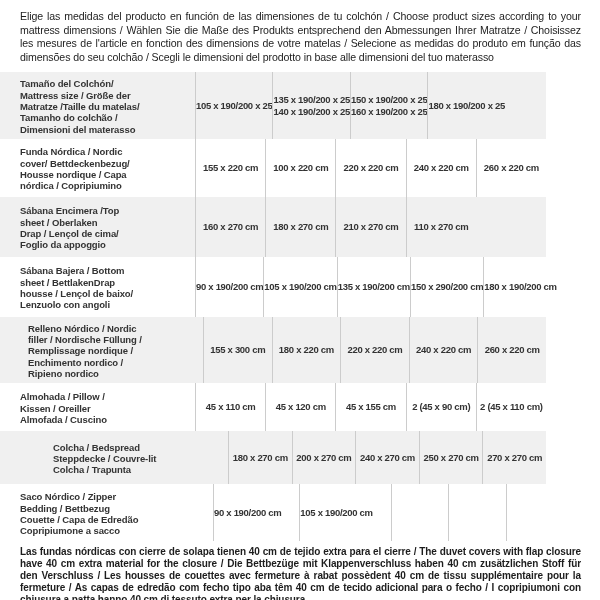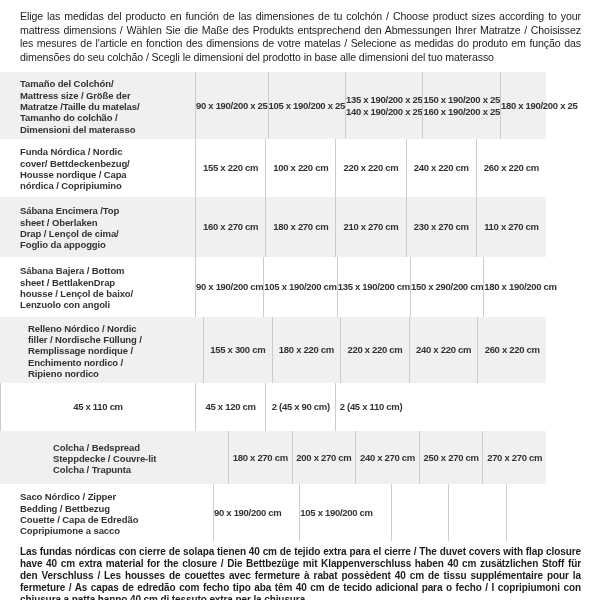--- a/index.html
+++ b/index.html
@@ -56,21 +56,20 @@
   <div class="page-header">Elige las medidas del producto en función de las dimensiones de tu colchón / Choose product sizes according to your mattress dimensions / Wählen Sie die Maße des Produkts entsprechend den Abmessungen Ihrer Matratze / Choisissez les mesures de l'article en fonction des dimensions de votre matelas / Selecione as medidas do produto em função das dimensões do seu colchão / Scegli le dimensioni del prodotto in base alle dimensioni del tuo materasso</div>
 
   <div class="size-table">
 
     <div class="trow r1 stripe">
       <div class="lbl">Tamaño del Colchón/
 Mattress size / Größe der
 Matratze /Taille du matelas/
 Tamanho do colchão /
 Dimensioni del materasso</div>
-      <div class="val">90 x 190/200 x 25</div>
       <div class="val">105 x 190/200 x 25</div>
       <div class="val">135 x 190/200 x 25
 140 x 190/200 x 25</div>
       <div class="val">150 x 190/200 x 25
 160 x 190/200 x 25</div>
       <div class="val">180 x 190/200 x 25</div>
     </div>
 
     <div class="trow r2">
       <div class="lbl">Funda Nórdica /  Nordic
@@ -85,21 +84,20 @@
     </div>
 
     <div class="trow r3 stripe">
       <div class="lbl">Sábana Encimera /Top
 sheet / Oberlaken
 Drap / Lençol de cima/
 Foglio da appoggio</div>
       <div class="val">160 x 270 cm</div>
       <div class="val">180 x 270 cm</div>
       <div class="val">210 x 270 cm</div>
-      <div class="val">230 x 270 cm</div>
       <div class="val">110 x 270 cm</div>
     </div>
 
     <div class="trow r4">
       <div class="lbl">Sábana Bajera / Bottom
 sheet / BettlakenDrap
 housse / Lençol de baixo/
 Lenzuolo con angoli</div>
       <div class="val">90 x 190/200 cm</div>
       <div class="val">105 x 190/200 cm</div>
@@ -115,22 +113,26 @@
 Enchimento nordico /
 Ripieno nordico</div>
       <div class="val">155 x 300 cm</div>
       <div class="val">180 x 220 cm</div>
       <div class="val">220 x 220 cm</div>
       <div class="val">240 x 220 cm</div>
       <div class="val">260 x 220 cm</div>
     </div>
 
     <div class="trow r6">
+      <div class="lbl">Almohada  / Pillow /
+Kissen / Oreiller
+Almofada / Cuscino</div>
       <div class="val">45 x 110 cm</div>
       <div class="val">45 x 120 cm</div>
+      <div class="val">45 x 155 cm</div>
       <div class="val">2 (45 x 90 cm)</div>
       <div class="val">2 (45 x 110 cm)</div>
     </div>
 
     <div class="trow r7 stripe">
       <div class="lbl">Colcha / Bedspread
 Steppdecke / Couvre-lit
 Colcha / Trapunta</div>
       <div class="val">180 x 270 cm</div>
       <div class="val">200 x 270 cm</div>

